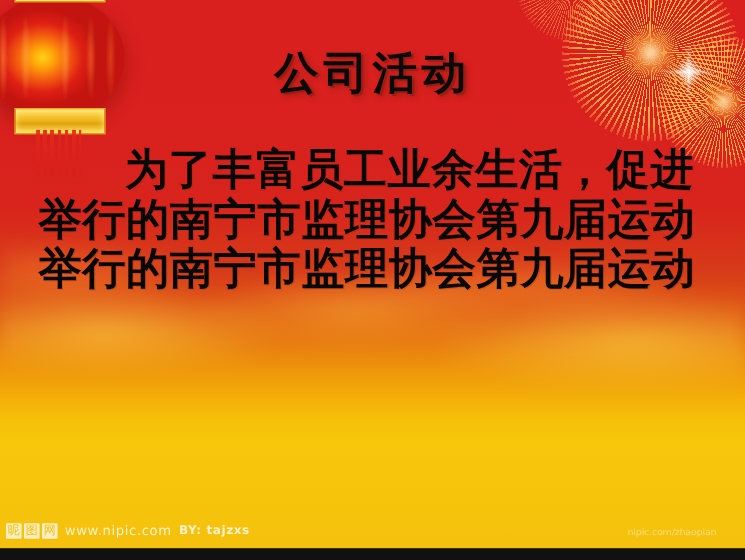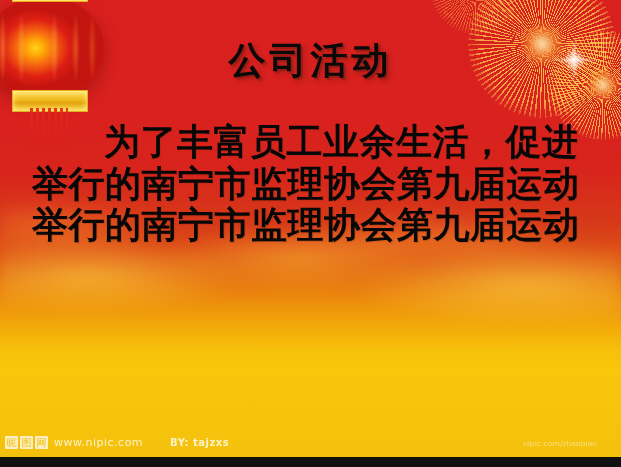--- a/index.html
+++ b/index.html
@@ -152,21 +152,21 @@
     border-radius:1px;
   }
   .wm-url{
     font-size:11px;color:rgba(255,255,255,.92);
     font-family:"DejaVu Sans","Liberation Sans",sans-serif;
     letter-spacing:.5px;
   }
   .wm-by{
     font-size:10px;font-weight:700;color:rgba(255,255,255,.92);
     font-family:"DejaVu Sans","Liberation Sans",sans-serif;
-    letter-spacing:.5px;margin-left:21px;
+    letter-spacing:.5px;margin-left:0;
   }
   .wm-right{
     position:absolute;right:24px;bottom:9px;
     font-size:8px;color:rgba(255,255,255,.45);
     font-family:"DejaVu Sans","Liberation Sans",sans-serif;
     letter-spacing:-.2px;
     transform:scaleY(.9);
   }
 </style>
 </head>

